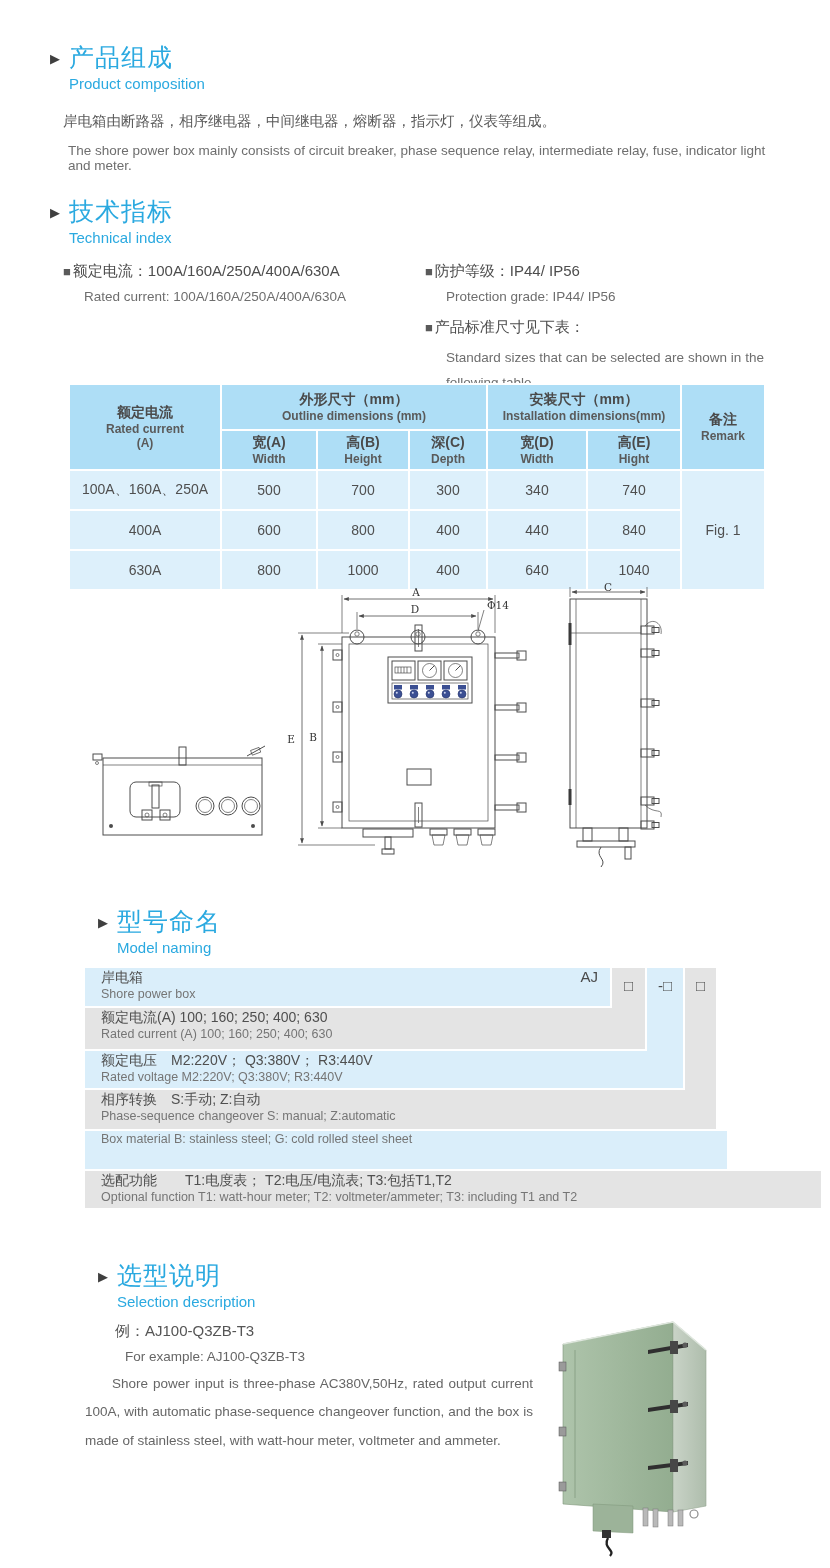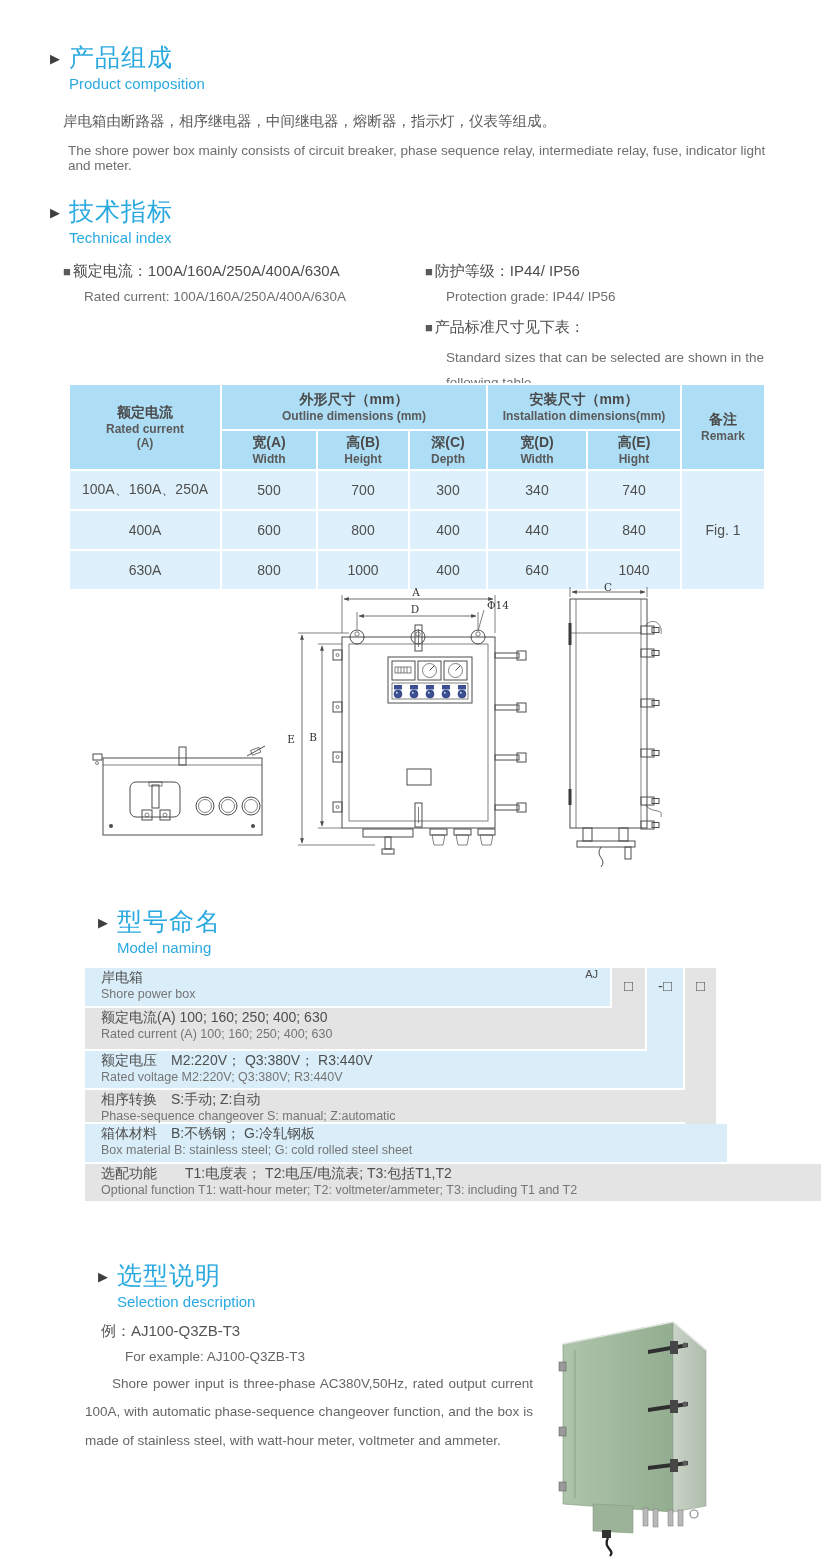--- a/index.html
+++ b/index.html
@@ -50,33 +50,33 @@
   #naming-table{position:absolute;left:85px;top:968px;width:642px;}
   .nrow{position:relative;margin-bottom:2px;display:flex;align-items:flex-start;justify-content:space-between;box-sizing:border-box;padding-left:16px;padding-right:12px;}
   .nrow .ntxt{line-height:1.32;}
   .cn{font-size:14px;color:#4f4f4f;}
   .en{font-size:12.5px;color:#757575;}
   .blue{background:#daeefa;}
   .grey{background:#e4e4e4;}
   .r1{width:525px;height:38px;}
   .r2{width:560px;height:41px;}
   .r3{width:598px;height:37px;}
-  .r4{width:631px;height:32px;}
+  .r4{width:631px;height:39px;}
   .r5{width:642px;height:38px;}
   .r6{width:736px;height:37px;}
-  .code{font-size:11px;color:#4a4a4a;}
+  .code{font-size:15px;color:#4a4a4a;}
   .ncol{position:absolute;top:0;box-sizing:border-box;text-align:center;padding-top:9px;font-size:15px;color:#4a4a4a;}
   .ncol-a{left:527px;width:33px;height:81px;background:#e4e4e4;}
   .ncol-b{left:562px;width:36px;height:120px;background:#daeefa;}
   .ncol-c{left:600px;width:31px;height:161px;background:#e4e4e4;}
 
   
   #sec-sel-head{position:absolute;left:98px;top:1262px;}
   #sel-text{position:absolute;left:85px;top:1322px;width:448px;}
-  .sel-example-cn{font-size:15px;color:#555;margin-left:16px;}
+  .sel-example-cn{font-size:15px;color:#555;margin-left:30px;}
   .sel-body-cn{font-size:14.5px;color:#555;line-height:2.05;text-indent:2em;margin-top:10px;text-align:justify;}
   .sel-example-en{font-size:13.5px;color:#666;margin-left:40px;margin-top:8px;}
   .sel-body-en{font-size:13.5px;color:#666;line-height:2.1;text-indent:2em;margin-top:6px;text-align:justify;}
   #photo{position:absolute;left:548px;top:1292px;}
 </style>
 </head>
 <body>
 
 <div id="page">
 
@@ -417,21 +417,20 @@
       </div>
     </div>
     <div class="nrow grey r4">
       <div class="ntxt">
         <div class="cn">相序转换　S:手动; Z:自动</div>
         <div class="en">Phase-sequence changeover  S: manual;  Z:automatic</div>
       </div>
     </div>
     <div class="nrow blue r5">
       <div class="ntxt">
-        <div class="cn">箱体材料　B:不锈钢； G:冷轧钢板</div>
         <div class="en">Box material   B: stainless steel; G: cold rolled steel sheet</div>
       </div>
     </div>
     <div class="nrow grey r6">
       <div class="ntxt">
         <div class="cn">选配功能　　T1:电度表； T2:电压/电流表; T3:包括T1,T2</div>
         <div class="en">Optional function  T1: watt-hour meter; T2: voltmeter/ammeter; T3: including T1 and T2</div>
       </div>
     </div>
   </div>

